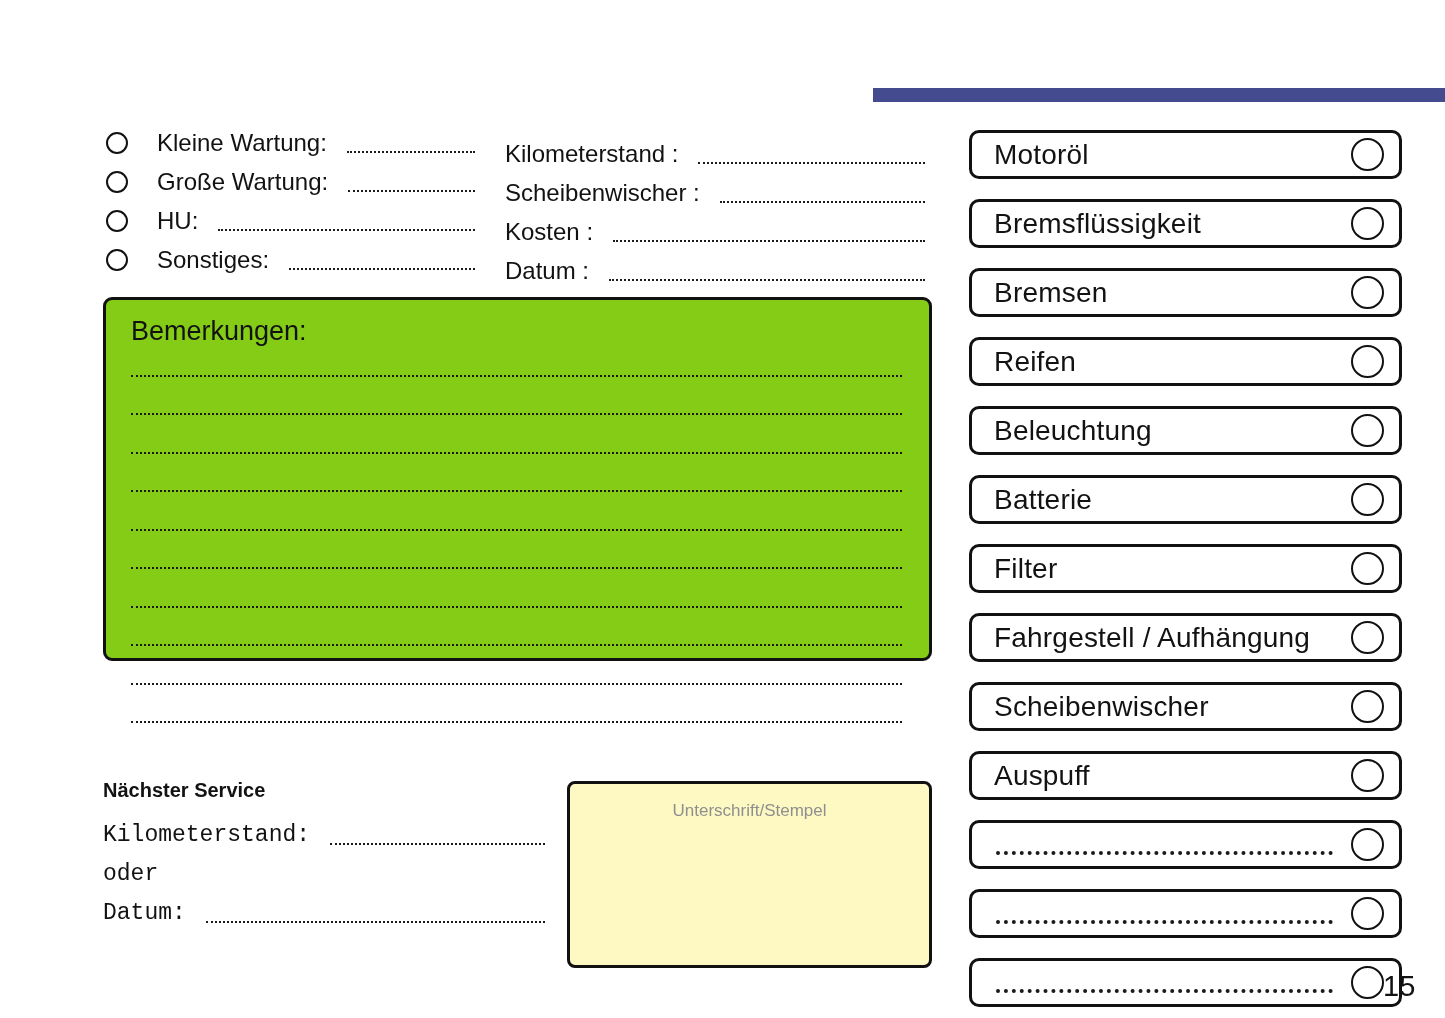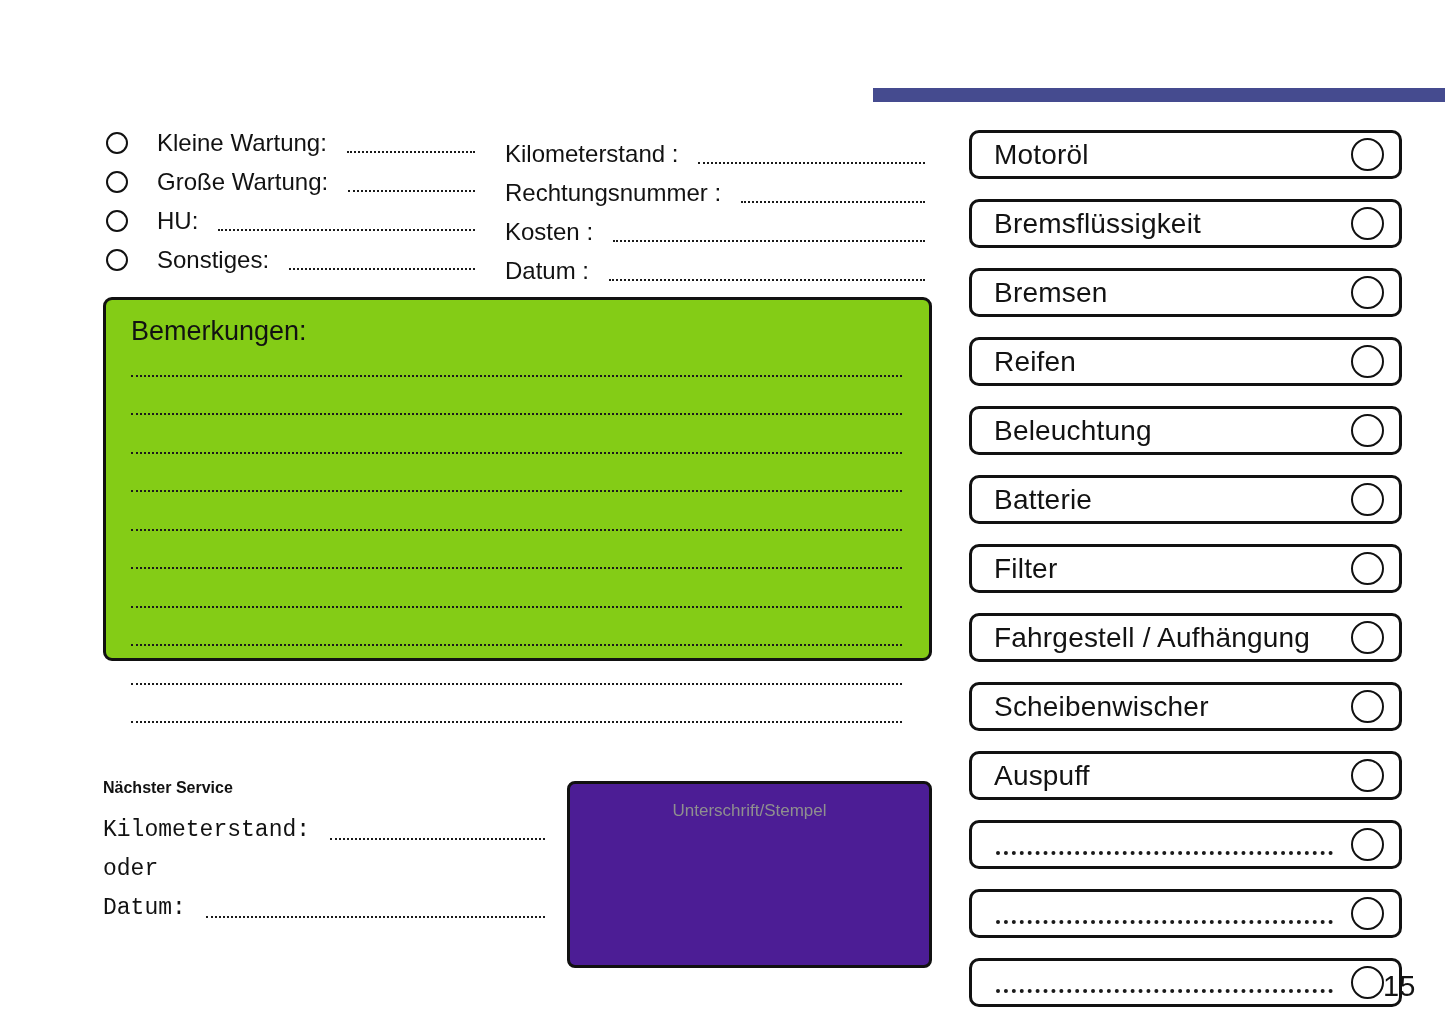--- a/index.html
+++ b/index.html
@@ -84,34 +84,34 @@
     border-bottom: 2.5px dotted #1a1a1a;
   }
 
   
   .next-service {
     position: absolute;
     left: 103px; top: 779px;
     width: 442px;
   }
   .next-service-title {
-    font-size: 16px;
+    font-size: 20px;
     font-weight: bold;
     margin-bottom: 13px;
   }
   .next-service .field-label { font-size: 23px; font-family: Liberation Mono, monospace; }
 
   
   .signature-box {
     position: absolute;
     left: 567px; top: 781px;
     width: 365px; height: 187px;
     border: 3px solid #111;
     border-radius: 8px;
-    background: #4c1d95;
+    background: #fef9c3;
     text-align: center;
     padding-top: 17px;
   }
   .signature-label {
     font-size: 17px;
     color: #8f8f8f;
   }
 
   
   .checklist {
@@ -192,21 +192,21 @@
       <span class="leader"></span>
     </div>
   </div>
 
   <div class="service-details">
     <div class="field-row">
       <span class="field-label">Kilometerstand :</span>
       <span class="leader"></span>
     </div>
     <div class="field-row">
-      <span class="field-label">Rechtungsnummer :</span>
+      <span class="field-label">Scheibenwischer :</span>
       <span class="leader"></span>
     </div>
     <div class="field-row">
       <span class="field-label">Kosten :</span>
       <span class="leader"></span>
     </div>
     <div class="field-row">
       <span class="field-label">Datum :</span>
       <span class="leader"></span>
     </div>

